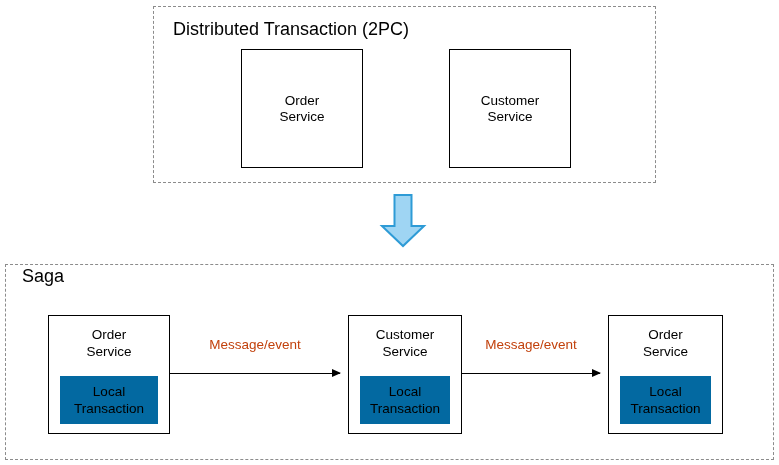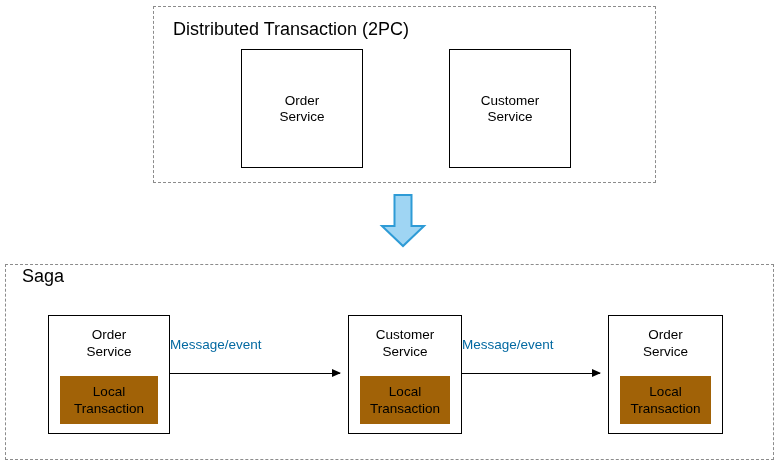--- a/index.html
+++ b/index.html
@@ -96,21 +96,21 @@
     line-height: 17px;
     text-align: center;
     white-space: pre-line;
   }
   .local-txn {
     position: absolute;
     left: 11px;
     right: 11px;
     top: 60px;
     height: 48px;
-    background: #a16207;
+    background: #0369a1;
     display: flex;
     align-items: center;
     justify-content: center;
     font-size: 13.5px;
     line-height: 17px;
     text-align: center;
     white-space: pre-line;
   }
 
   #box-saga-1 { left: 48px;  top: 315px; width: 122px; height: 119px; }
@@ -134,22 +134,23 @@
     border-bottom: 4.5px solid transparent;
     border-left: 9px solid #000000;
   }
   #arrow-1 { left: 170px; top: 373px; width: 170px; }
   #arrow-2 { left: 462px; top: 373px; width: 138px; }
 
   .msg-label {
     position: absolute;
     font-size: 13.5px;
     line-height: 16px;
+    text-align: center;
     white-space: nowrap;
-    color: #0369a1;
+    color: #c2410c;
   }
   #msg-label-1 { left: 170px; top: 337px; width: 170px; }
   #msg-label-2 { left: 462px; top: 337px; width: 138px; }
 
   
   #flow-arrow {
     position: absolute;
     left: 378px;
     top: 194px;
     width: 50px;

